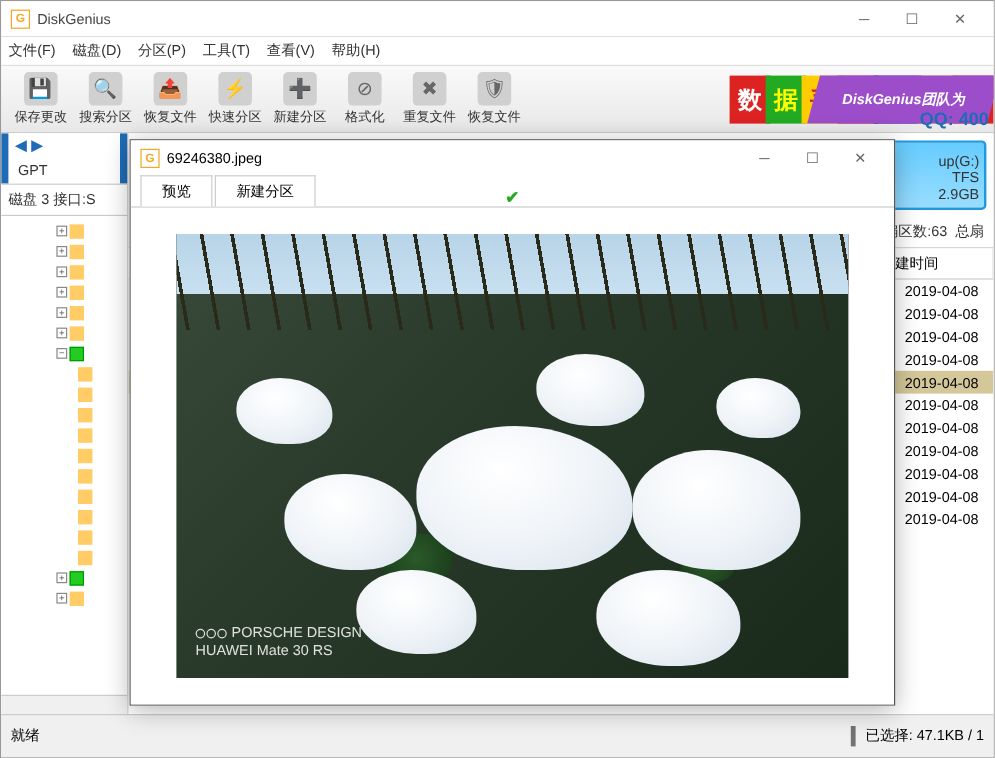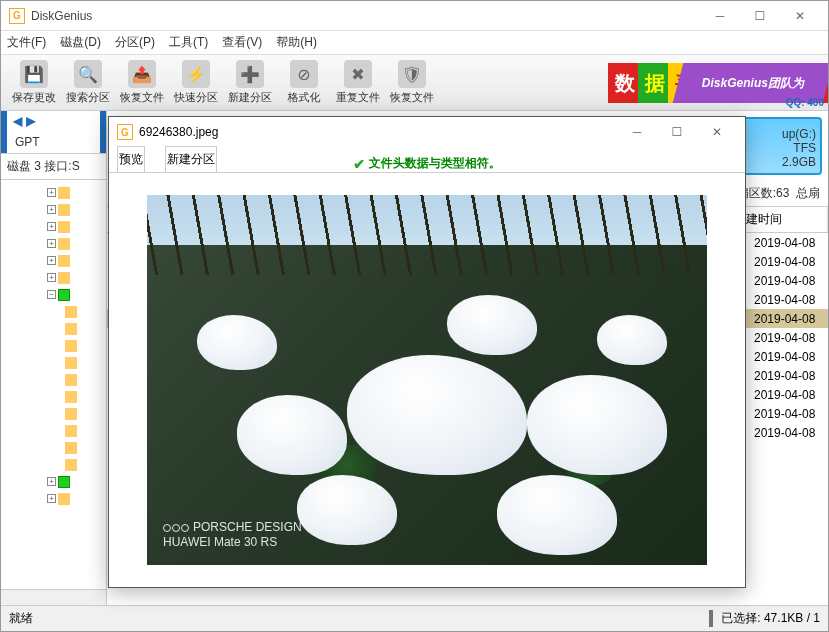--- a/index.html
+++ b/index.html
@@ -13,21 +13,21 @@
 .menubar{height:24px;background:#fff;display:flex;align-items:center;padding:0 6px;gap:14px;border-bottom:1px solid #e0e0e0}
 .menubar span{color:#333}
 .toolbar{height:56px;background:linear-gradient(#fafafa,#e8e8e8);display:flex;align-items:center;padding:0 6px;border-bottom:1px solid #ccc;position:relative;overflow:hidden}
 .tool-btn{display:flex;flex-direction:column;align-items:center;justify-content:center;width:54px;height:52px;gap:2px}
 .tool-ico{width:28px;height:28px;background:#d0d0d0;border-radius:4px;display:flex;align-items:center;justify-content:center;font-size:16px;color:#666}
 .tool-lbl{font-size:11px;color:#333}
 .banner{position:absolute;right:0;top:0;height:56px;display:flex;align-items:center}
 .bblock{width:34px;height:40px;display:flex;align-items:center;justify-content:center;color:#fff;font-size:20px;font-weight:bold;margin-left:-4px}
 .purple{position:absolute;right:0;top:8px;width:150px;height:40px;background:#9b4dca;transform:skewX(-15deg);display:flex;align-items:center;justify-content:center}
 .purple span{transform:skewX(15deg);color:#fff;font-style:italic;font-weight:bold}
-.qq{position:absolute;right:4px;bottom:2px;color:#1e6bb8;font-size:10px;font-weight:bold}
+.qq{position:absolute;right:4px;bottom:2px;color:#1e6bb8;font-size:15px;font-weight:bold}
 .content{flex:1;display:flex;background:#fff;position:relative;overflow:hidden}
 .left-panel{width:106px;border-right:1px solid #ccc;display:flex;flex-direction:column;background:#fff}
 .nav-arrows{height:20px;display:flex;align-items:center;padding:0 6px;gap:4px;color:#1e6bb8;font-weight:bold}
 .info-row{padding:4px 8px;color:#333}
 .disk-info{padding:4px 6px;border-top:1px solid #ccc;border-bottom:1px solid #ccc;color:#333;white-space:nowrap;overflow:hidden}
 .tree-area{flex:1;overflow:hidden;padding:4px 2px}
 .tree-row{display:flex;align-items:center;height:17px;gap:2px}
 .tree-box{width:9px;height:9px;border:1px solid #888;display:flex;align-items:center;justify-content:center;font-size:8px;line-height:1;color:#555}
 .tree-ico{width:12px;height:12px}
 .folder-ico{background:#fc6}
@@ -38,30 +38,30 @@
 .part-box{flex:1;background:linear-gradient(#6cf,#9df);border:2px solid #29d;border-radius:4px;padding:4px;display:flex;flex-direction:column;justify-content:flex-end;color:#333}
 .sector-info{padding:4px 8px;text-align:right;color:#333;border-bottom:1px solid #ccc}
 .file-headers{display:flex;border-bottom:1px solid #ccc;background:#fff}
 .fh{padding:4px 6px;border-right:1px solid #e0e0e0;white-space:nowrap;display:flex;align-items:center;gap:3px}
 .chk{width:11px;height:11px;border:1px solid #888}
 .file-rows{flex:1;overflow:hidden}
 .file-row{display:flex;height:19px;align-items:center}
 .file-row.sel{background:#d4c89a}
 .fc1{width:36px;text-align:right;padding-right:8px}
 .fc2{width:74px}
-.statusbar{height:26px;background:#f0f0f0;border-top:1px solid #ccc;display:flex;align-items:center;padding:0 8px}
+.statusbar{height:36px;background:#f0f0f0;border-top:1px solid #ccc;display:flex;align-items:center;padding:0 8px}
 .statusbar .sl{flex:1}
 .statusbar .sr{border-left:4px solid #737373;padding-left:8px}
 
 .preview-window{position:absolute;left:108px;top:116px;width:638px;height:472px;background:#fff;border:1px solid #555;box-shadow:0 4px 20px rgba(0,0,0,0.3);display:flex;flex-direction:column;z-index:100}
 .pw-title{height:30px;display:flex;align-items:center;padding:0 8px;background:#fff}
 .pw-title .icon{width:16px;height:16px;background:#fff;border:1px solid #f5a623;display:flex;align-items:center;justify-content:center;color:#f5a623;font-weight:bold;font-size:10px;margin-right:6px}
 .pw-title .t{flex:1}
 .pw-tabs{height:26px;display:flex;align-items:flex-end;background:#fff;border-bottom:1px solid #ccc;padding:0 8px;position:relative}
-.pw-tab{padding:4px 1px;border:1px solid #ccc;border-bottom:none;background:#fff;margin-right:20px}
+.pw-tab{padding:4px 17px;border:1px solid #ccc;border-bottom:none;background:#fff;margin-right:2px}
 .pw-tab.active{background:#fff}
 .pw-msg{position:absolute;left:50%;transform:translateX(-50%);display:flex;align-items:center;gap:4px;color:#008800;font-weight:bold}
 .pw-msg .check{color:#2a2;font-size:14px}
 .pw-content{flex:1;background:#fff;display:flex;align-items:center;justify-content:center;padding:20px}
 .photo{width:560px;height:370px;position:relative;overflow:hidden;background:linear-gradient(135deg,#3a4a3a 0%,#2a3a2a 40%,#1a2a1a 100%)}
 .sky{position:absolute;top:0;left:0;right:0;height:50px;background:linear-gradient(#b8d4e8,#c8e0f0)}
 .branches{position:absolute;top:0;left:0;right:0;height:80px;background:repeating-linear-gradient(80deg,transparent 0,transparent 8px,#2a2a1a 8px,#2a2a1a 11px,transparent 11px,transparent 25px)}
 .snow{position:absolute;background:radial-gradient(ellipse at 40% 30%,#fff 0%,#f0f4f8 50%,#d8e2ec 100%);border-radius:50% 60% 45% 55%}
 .s1{width:180px;height:120px;left:200px;top:160px}
 .s2{width:110px;height:80px;left:90px;top:200px}
@@ -329,21 +329,20 @@
       <div class="win-btn">─</div>
       <div class="win-btn">☐</div>
       <div class="win-btn">✕</div>
     </div>
   </div>
   <div class="pw-tabs">
     <div class="pw-tab active">预览</div>
     <div class="pw-tab">新建分区</div>
     <div class="pw-msg">
       <span class="check">✔</span>
-      <span>文件头数据与类型相符。</span>
     </div>
   </div>
   <div class="pw-content">
     <div class="photo">
       <div class="sky"></div>
       <div class="branches"></div>
       <div class="green g1"></div>
         <div class="green g2"></div>
         <div class="green g3"></div>
       <div class="snow s7"></div>

